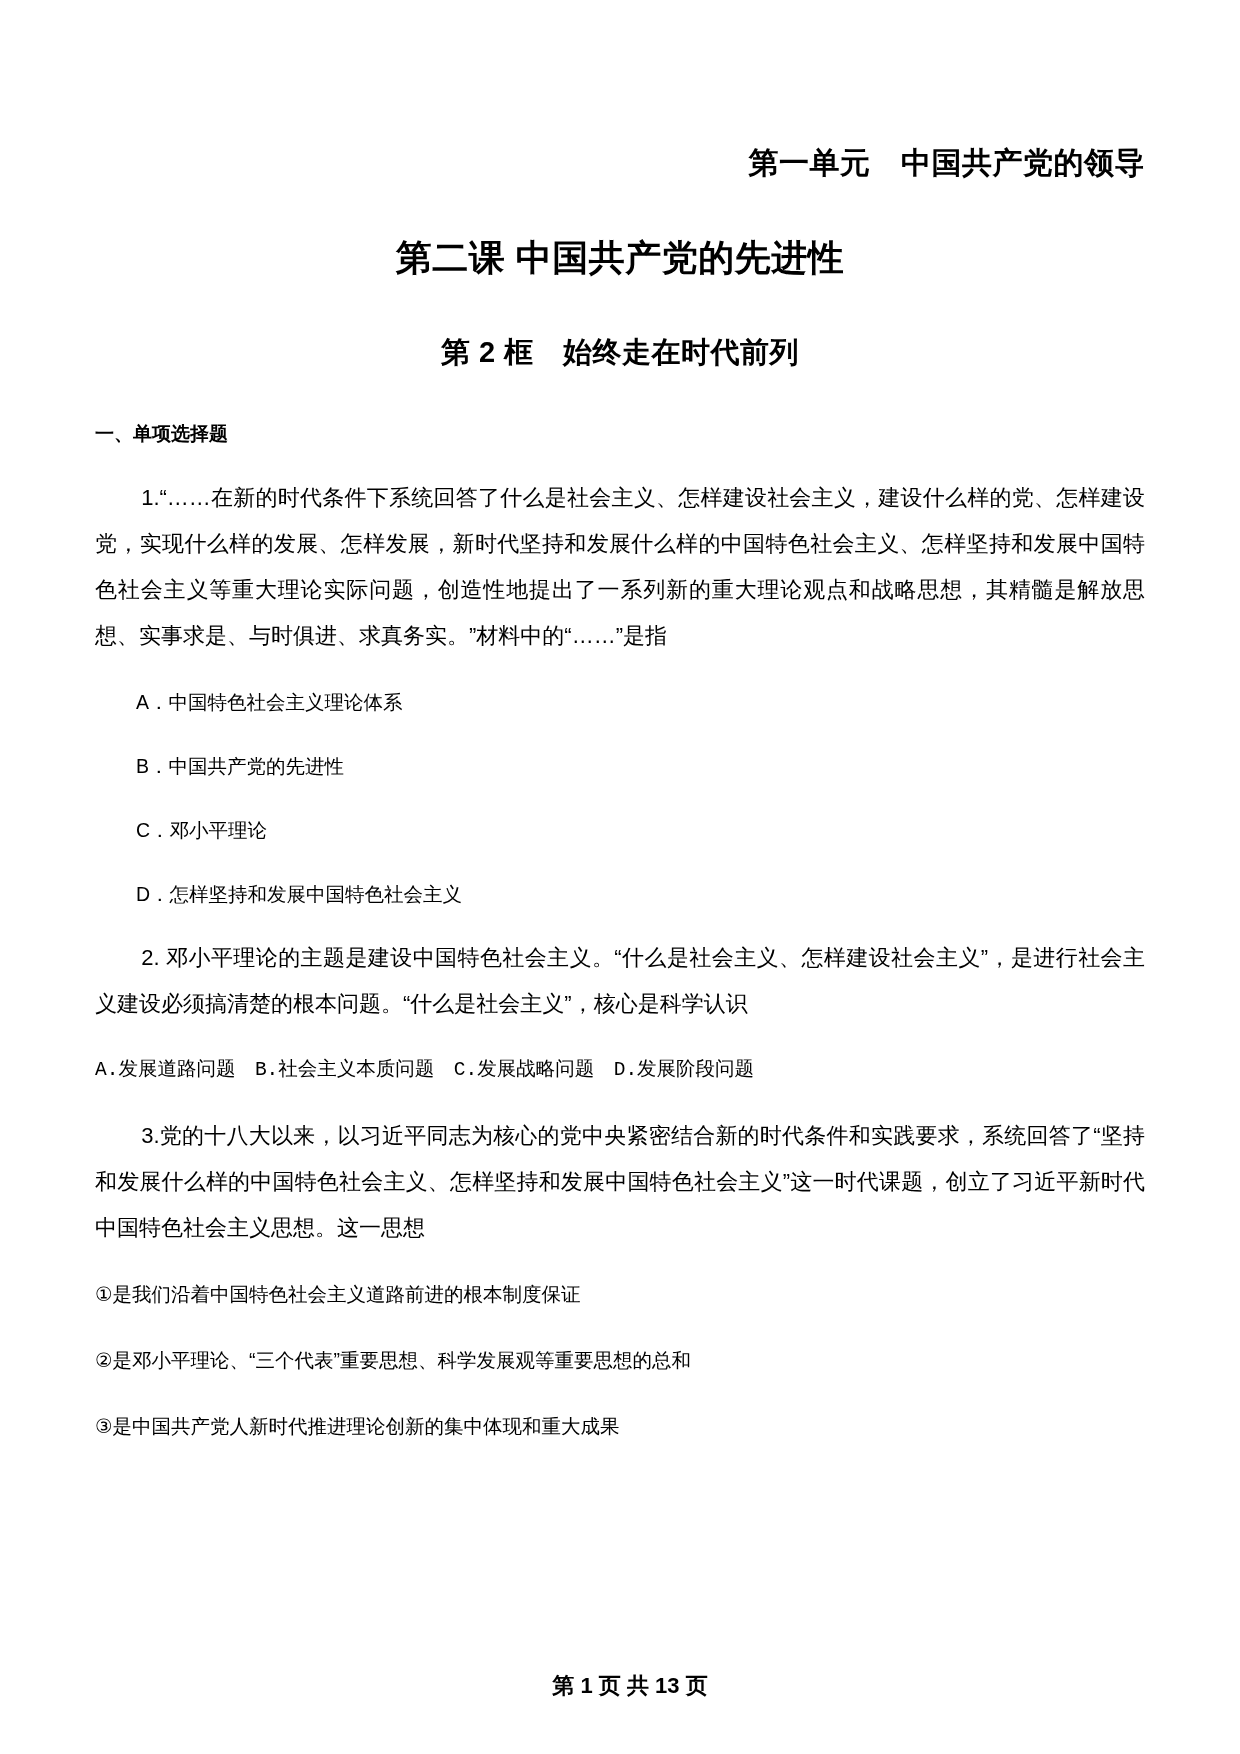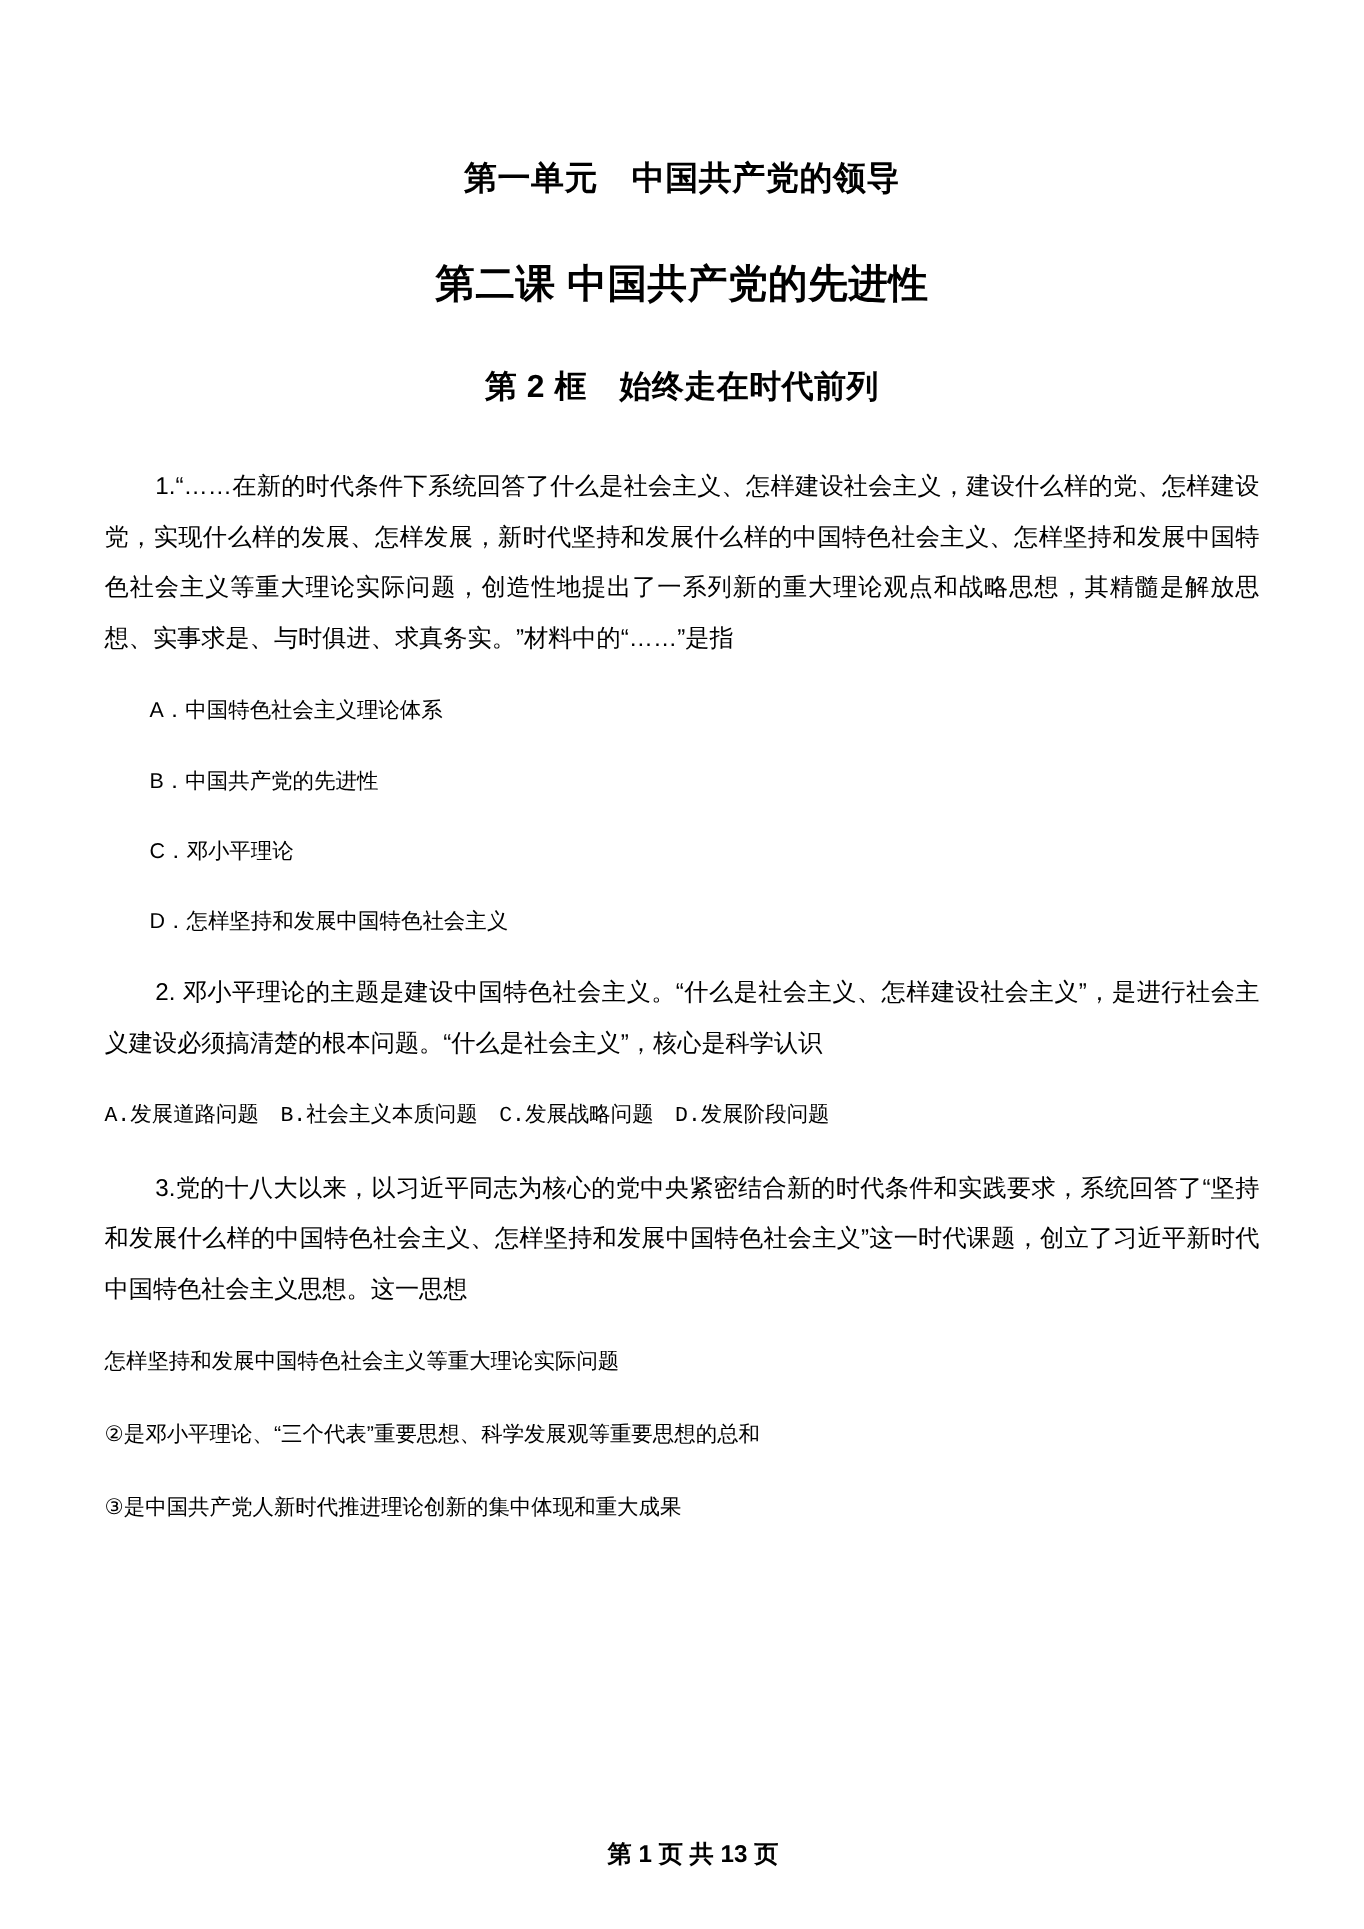--- a/index.html
+++ b/index.html
@@ -26,20 +26,21 @@
   .h-unit, .h-lesson, .h-frame {
     text-align: center;
     font-weight: bold;
     color: #000;
     letter-spacing: 0.5px;
   }
   .h-unit {
     font-size: 30px;
     line-height: 1.5;
     margin: 0 0 46px 0;
+    text-align: right;
   }
   .h-lesson {
     font-size: 36px;
     line-height: 1.5;
     margin: 0 0 46px 0;
   }
   .h-frame {
     font-size: 29px;
     line-height: 1.5;
     margin: 0 0 44px 0;
@@ -100,38 +101,39 @@
 <div class="page">
 
   <div class="spacer-top"></div>
 
   <h1 class="h-unit">第一单元　中国共产党的领导</h1>
 
   <h2 class="h-lesson">第二课  中国共产党的先进性</h2>
 
   <h3 class="h-frame">第 2 框　始终走在时代前列</h3>
 
+  <div class="section-label">一、单项选择题</div>
 
   <p class="q-body">1.“……在新的时代条件下系统回答了什么是社会主义、怎样建设社会主义，建设什么样的党、怎样建设党，实现什么样的发展、怎样发展，新时代坚持和发展什么样的中国特色社会主义、怎样坚持和发展中国特色社会主义等重大理论实际问题，创造性地提出了一系列新的重大理论观点和战略思想，其精髓是解放思想、实事求是、与时俱进、求真务实。”材料中的“……”是指</p>
 
   <p class="opt">A．中国特色社会主义理论体系</p>
 
   <p class="opt">B．中国共产党的先进性</p>
 
   <p class="opt">C．邓小平理论</p>
 
   <p class="opt">D．怎样坚持和发展中国特色社会主义</p>
 
   <p class="q-body">2. 邓小平理论的主题是建设中国特色社会主义。“什么是社会主义、怎样建设社会主义”，是进行社会主义建设必须搞清楚的根本问题。“什么是社会主义”，核心是科学认识</p>
 
   <p class="opt-inline">A.发展道路问题　B.社会主义本质问题　C.发展战略问题　D.发展阶段问题</p>
 
   <p class="q-body">3.党的十八大以来，以习近平同志为核心的党中央紧密结合新的时代条件和实践要求，系统回答了“坚持和发展什么样的中国特色社会主义、怎样坚持和发展中国特色社会主义”这一时代课题，创立了习近平新时代中国特色社会主义思想。这一思想</p>
 
-  <p class="stmt">怎样坚持和发展中国特色社会主义等重大理论实际问题</p>
+  <p class="stmt">①是我们沿着中国特色社会主义道路前进的根本制度保证</p>
 
   <p class="stmt">②是邓小平理论、“三个代表”重要思想、科学发展观等重要思想的总和</p>
 
   <p class="stmt">③是中国共产党人新时代推进理论创新的集中体现和重大成果</p>
 
   <div class="footer">第 1 页 共 13 页</div>
 
 </div>
 
 </body></html>

